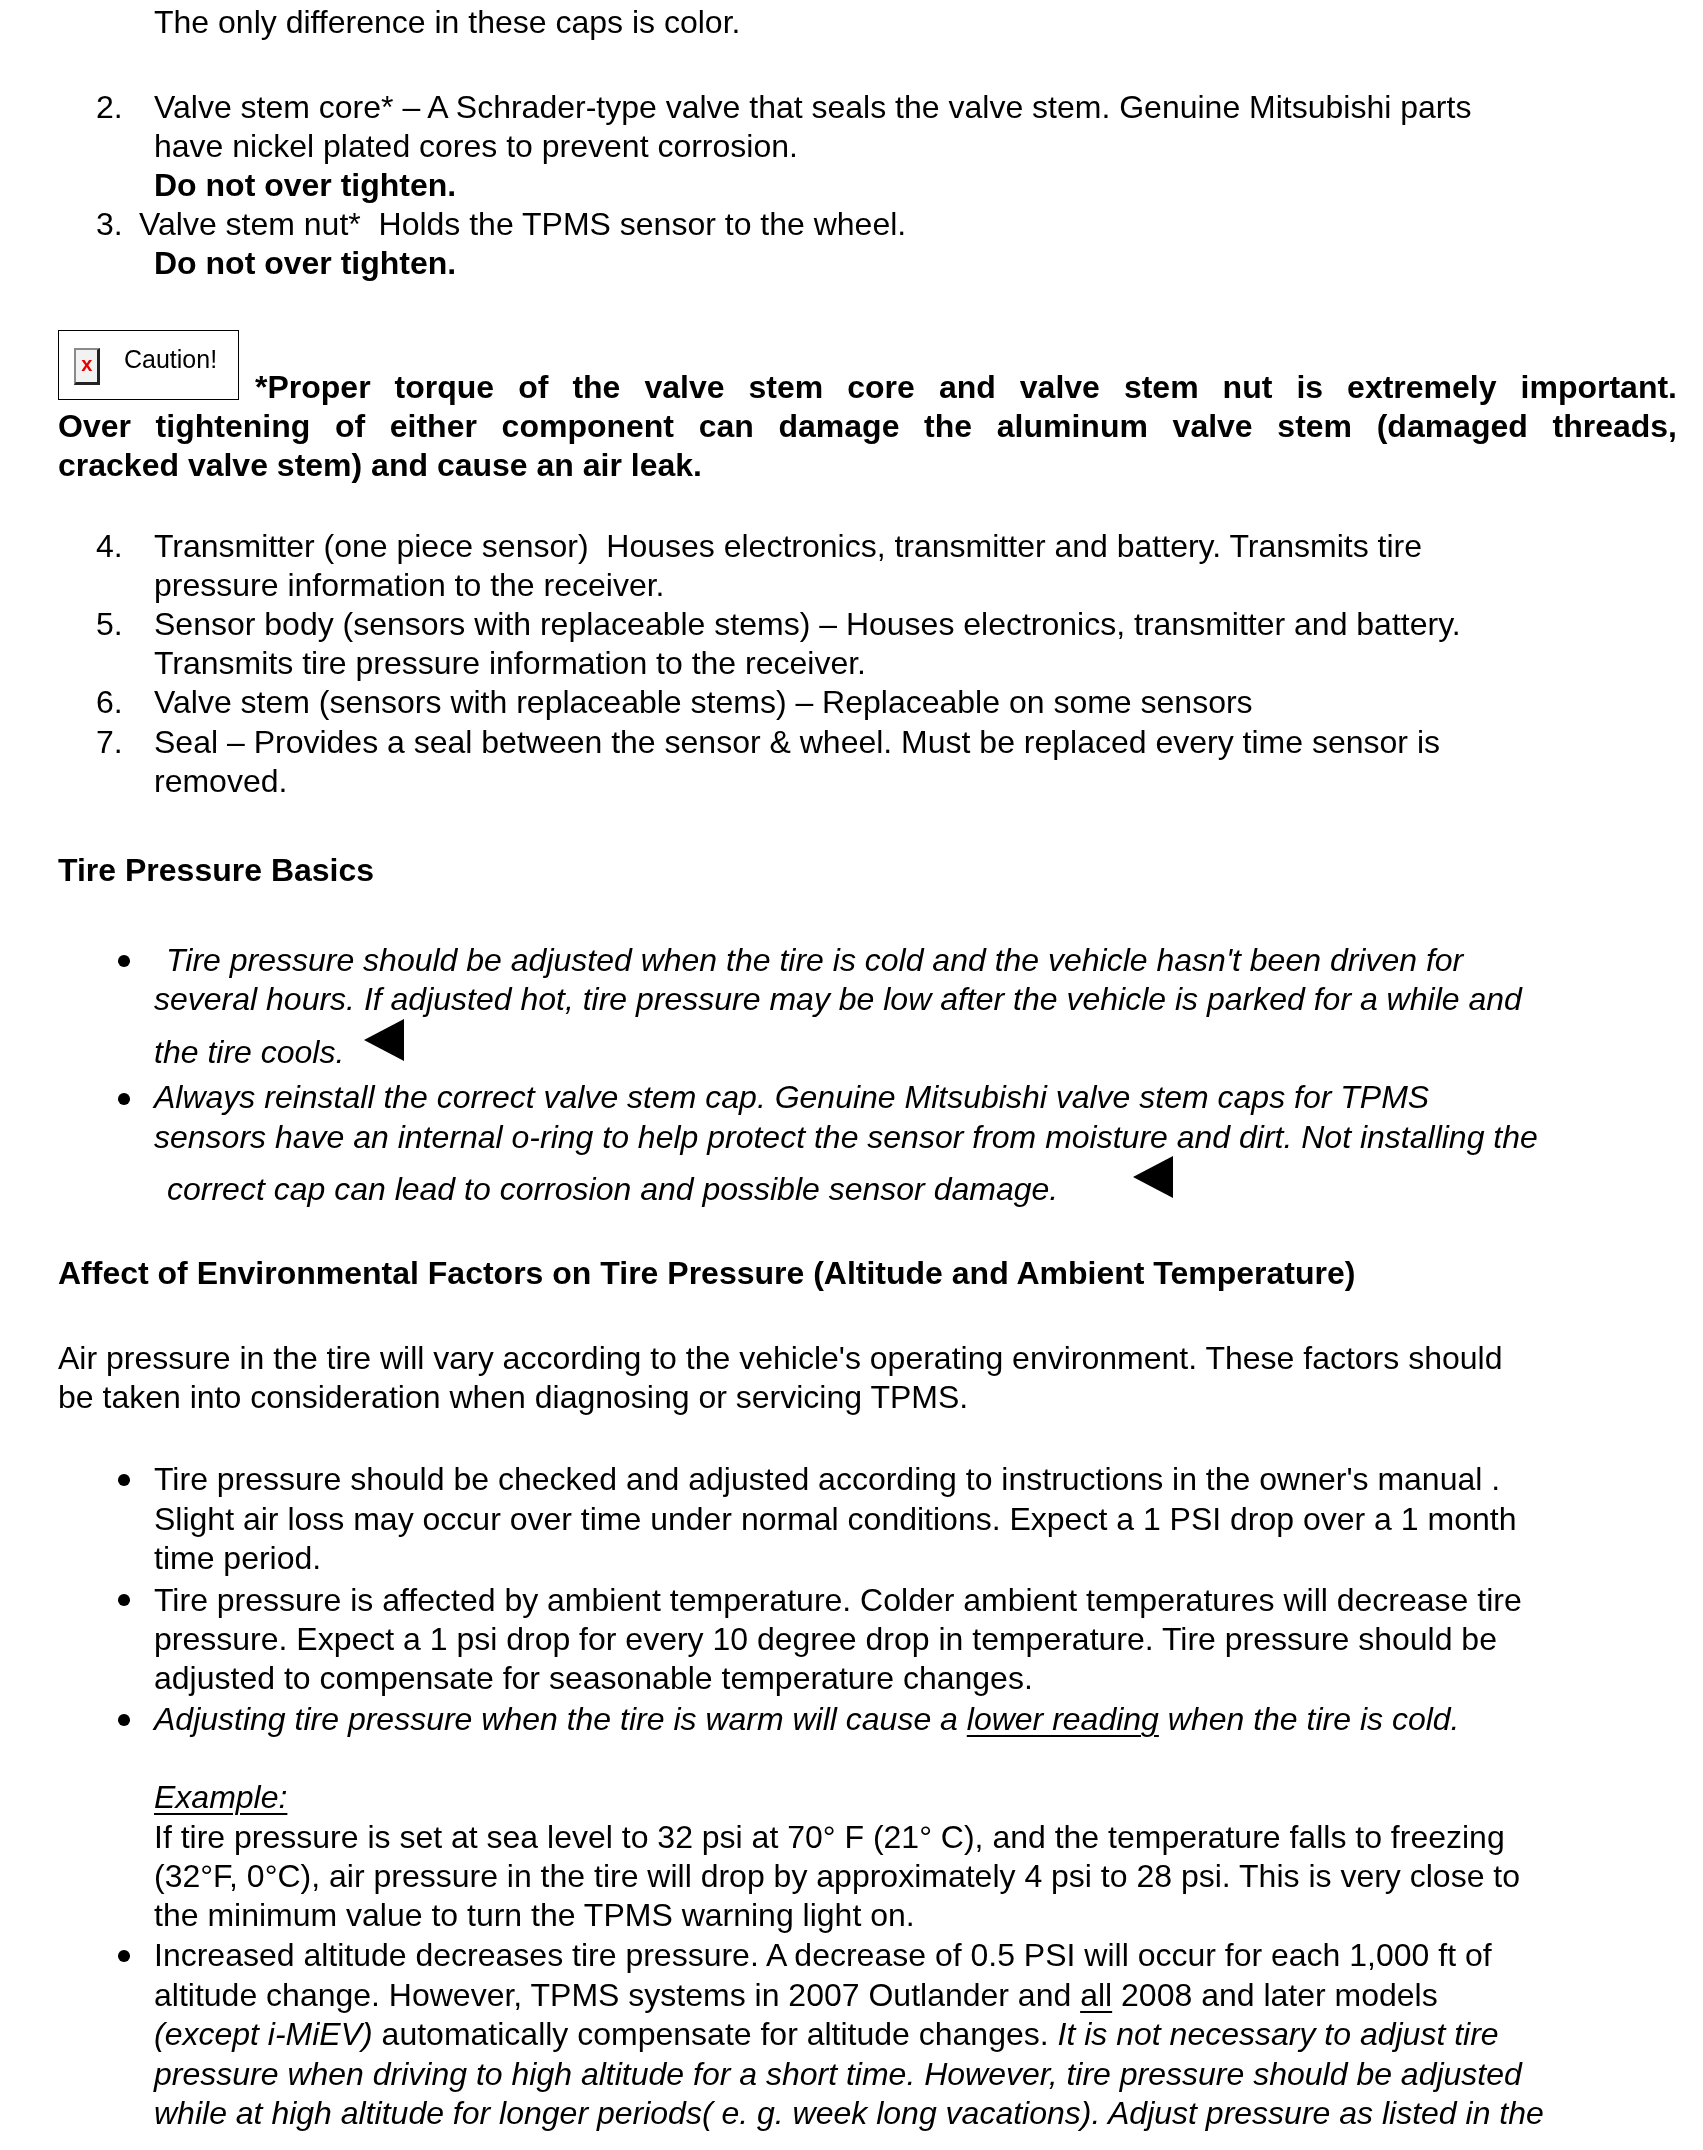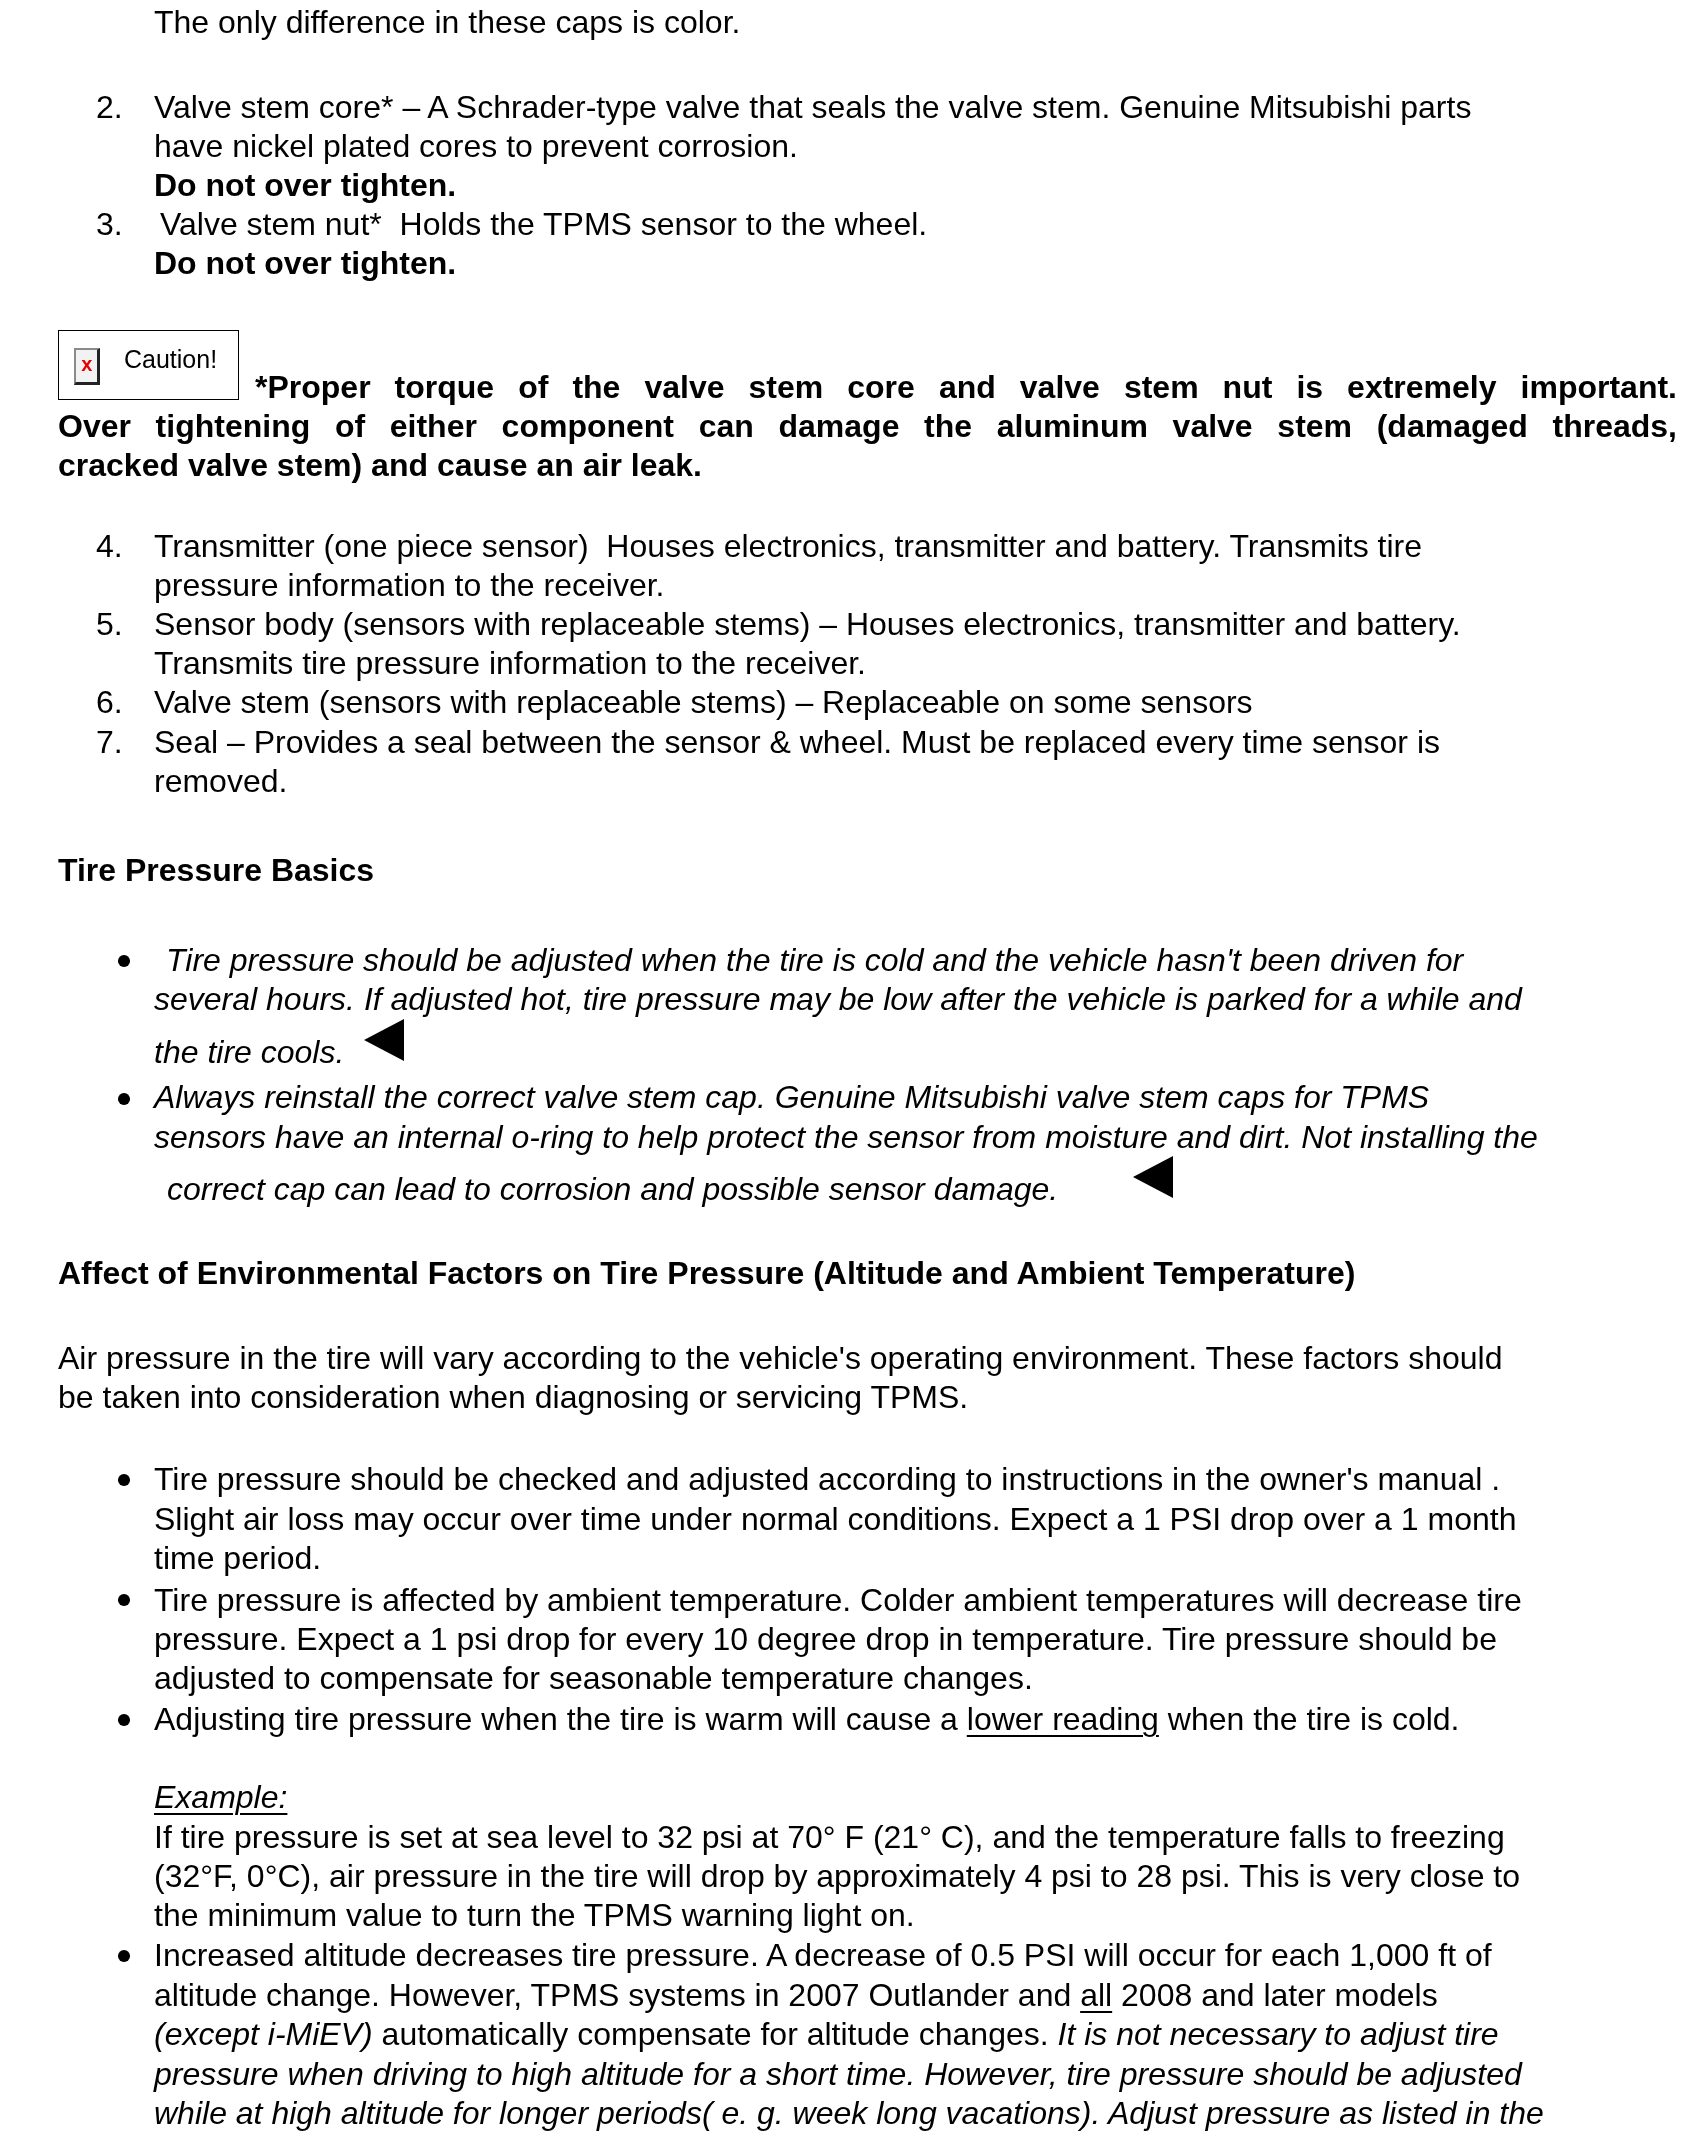--- a/index.html
+++ b/index.html
@@ -27,21 +27,21 @@
 <body>
 
 <div class="ln" style="left:154px; top:4.6px;">The only difference in these caps is color.</div>
 
 <div class="num" style="left:96px; top:90px;">2.</div>
 <div class="ln" style="left:154px; top:90px;">Valve stem core* – A Schrader-type valve that seals the valve stem. Genuine Mitsubishi parts</div>
 <div class="ln" style="left:154px; top:129px;">have nickel plated cores to prevent corrosion.</div>
 <div class="ln b" style="left:154px; top:168px;">Do not over tighten.</div>
 
 <div class="num" style="left:96px; top:207px;">3.</div>
-<div class="ln" style="left:160px; top:207px;">Valve stem nut*  Holds the TPMS sensor to the wheel.</div>
+<div class="ln" style="left:139px; top:207px;">Valve stem nut*  Holds the TPMS sensor to the wheel.</div>
 <div class="ln b" style="left:154px; top:246px;">Do not over tighten.</div>
 
 <div class="caution-box">
   <div class="caution-icon">x</div>
   <div class="caution-label">Caution!</div>
 </div>
 <div class="just" style="left:255px; width:1422px; top:370px;">*Proper torque of the valve stem core and valve stem nut is extremely important.</div>
 <div class="just" style="left:58px; width:1619px; top:409px;">Over tightening of either component can damage the aluminum valve stem (damaged threads,</div>
 <div class="ln b" style="left:58px; top:448px;">cracked valve stem) and cause an air leak.</div>
 
@@ -82,21 +82,21 @@
 <div class="ln" style="left:154px; top:1462px;">Tire pressure should be checked and adjusted according to instructions in the owner's manual .</div>
 <div class="ln" style="left:154px; top:1502px;">Slight air loss may occur over time under normal conditions. Expect a 1 PSI drop over a 1 month</div>
 <div class="ln" style="left:154px; top:1541px;">time period.</div>
 
 <div class="bullet" style="left:118px; top:1594px;"></div>
 <div class="ln" style="left:154px; top:1583px;">Tire pressure is affected by ambient temperature. Colder ambient temperatures will decrease tire</div>
 <div class="ln" style="left:154px; top:1622px;">pressure. Expect a 1 psi drop for every 10 degree drop in temperature. Tire pressure should be</div>
 <div class="ln" style="left:154px; top:1661px;">adjusted to compensate for seasonable temperature changes.</div>
 
 <div class="bullet" style="left:118px; top:1714px;"></div>
-<div class="ln" style="left:154px; top:1702px;"><span>Adjusting tire pressure when the tire is warm will cause a </span><span class="u">lower reading</span><span> when the tire is cold.</span></div>
+<div class="ln" style="left:154px; top:1702px;font-style:italic;"><span>Adjusting tire pressure when the tire is warm will cause a </span><span class="u">lower reading</span><span> when the tire is cold.</span></div>
 
 <div class="ln u" style="left:154px; top:1780px;font-style:italic;">Example:</div>
 <div class="ln" style="left:154px; top:1820px;">If tire pressure is set at sea level to 32 psi at 70° F (21° C), and the temperature falls to freezing</div>
 <div class="ln" style="left:154px; top:1859px;">(32°F, 0°C), air pressure in the tire will drop by approximately 4 psi to 28 psi. This is very close to</div>
 <div class="ln" style="left:154px; top:1898px;">the minimum value to turn the TPMS warning light on.</div>
 
 <div class="bullet" style="left:118px; top:1950px;"></div>
 <div class="ln" style="left:154px; top:1938px;">Increased altitude decreases tire pressure. A decrease of 0.5 PSI will occur for each 1,000 ft of</div>
 <div class="ln" style="left:154px; top:1978px;"><span>altitude change. However, TPMS systems in 2007 Outlander and </span><span class="u">all</span><span> 2008 and later models</span></div>
 <div class="ln" style="left:154px; top:2017px;"><span class="i">(except i-MiEV)</span><span> automatically compensate for altitude changes. </span><span class="i">It is not necessary to adjust tire</span></div>

